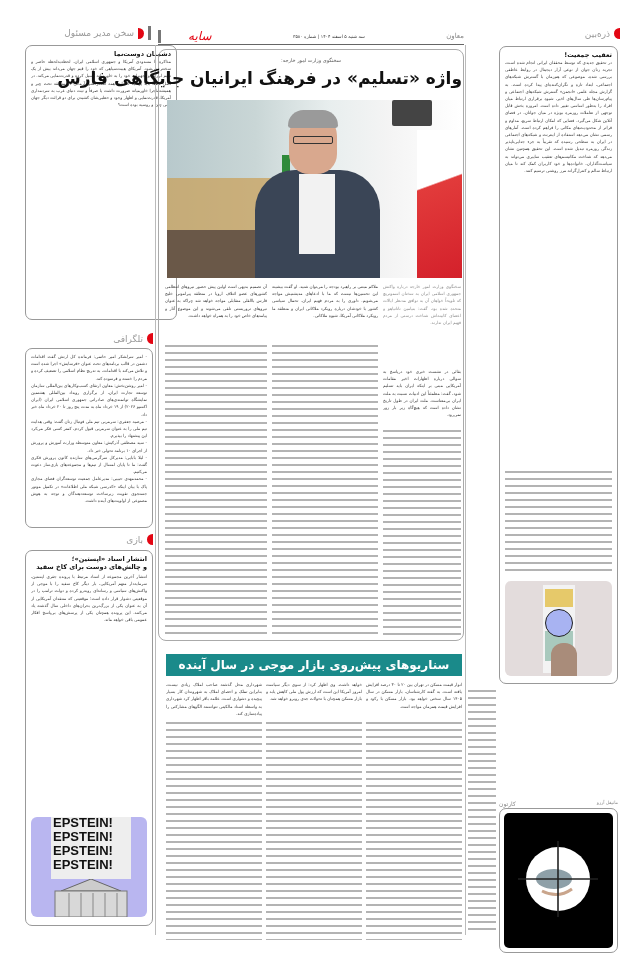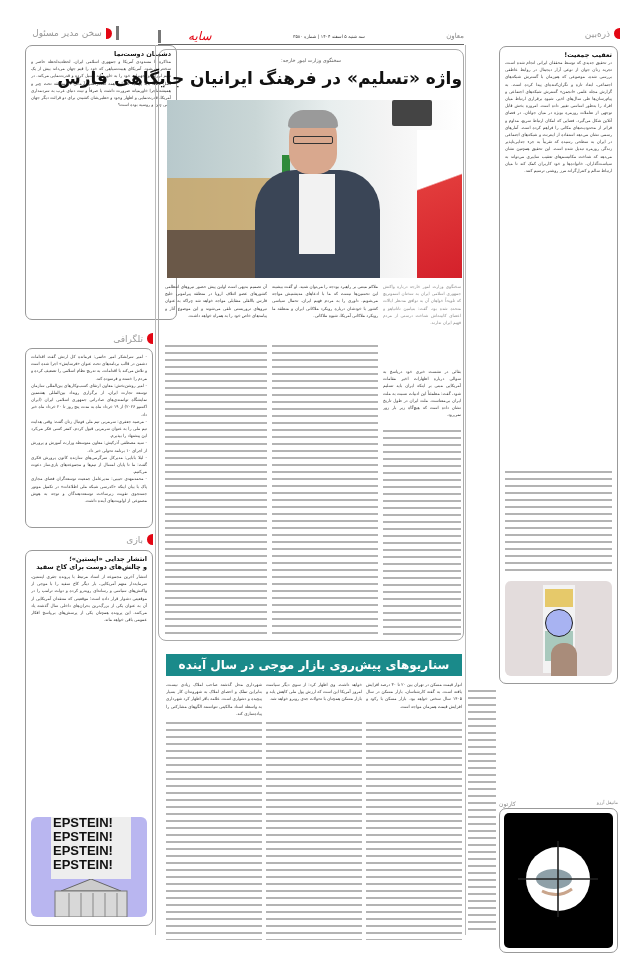--- a/index.html
+++ b/index.html
@@ -11,21 +11,21 @@
   .red-tab { width: 6px; height: 11px; background: #e30613; border-radius: 0 6px 6px 0; }
   .bar { width: 3px; height: 14px; background: #777; }
   .h-title { font-size: 6.5px; font-weight: bold; color: #111; }
   .rule { height: 1px; background: #666; }
   .fake-lines { background: repeating-linear-gradient(to bottom, #9a9a9a 0, #9a9a9a 1.6px, transparent 1.6px, transparent 7px); opacity: .75; }
 </style>
 </head>
 <body>
 
 <div class="abs" style="left:0;top:26px;width:155px;">
-  <div class="sec-head" style="justify-content:center;padding-right:4px;direction:rtl;">
+  <div class="sec-head" style="justify-content:flex-start;padding-right:4px;direction:rtl;">
     <span class="bar"></span>
     <span class="red-tab"></span>
     <span>سخن مدیر مسئول</span>
   </div>
 </div>
 
 <div class="abs" style="left:158px;top:28px;width:306px;height:16px;display:flex;align-items:center;justify-content:space-between;">
   <span style="font-size:7px;color:#888;">معاون</span>
   <span style="font-size:4.5px;color:#333;">سه شنبه ۵ اسفند ۱۴۰۴ | شماره ۳۵۸۰</span>
   <span style="display:flex;align-items:center;gap:3px;">
@@ -62,21 +62,21 @@
 - محمدمهدی حبیبی: مدیرعامل جمعیت توسعه‌گران فضای مجازی پاک با بیان اینکه «کدرسی شبکه ملی اطلاعات» در تکمیل موتور جستجوی تقویت زیرساخت توسعه‌دهندگان و توجه به هوش مصنوعی از اولویت‌های آینده داشت.</div>
 </div>
 
 <div class="abs" style="left:85px;top:534px;width:68px;">
   <div class="sec-head">
       <span class="red-tab" style="border-radius:6px 0 0 6px;"></span>
       <span>بازی</span>
     </div>
 </div>
 <div class="abs box" style="left:25px;top:550px;width:128px;height:376px;padding:4px 5px;">
-  <div class="h-title">انتشار جدایی «اپستین»؛</div>
+  <div class="h-title">انتشار اسناد «اپستین»؛</div>
   <div class="h-title" style="margin-bottom:2px;">و چالش‌های دوست برای کاخ سفید</div>
   <div class="txt" style="height:238px;">انتشار آخرین مجموعه از اسناد مرتبط با پرونده جفری اپستین، سرمایه‌دار متهم آمریکایی، بار دیگر کاخ سفید را با موجی از واکنش‌های سیاسی و رسانه‌ای روبه‌رو کرده و دولت ترامپ را در موقعیتی دشوار قرار داده است؛ موقعیتی که منتقدان آمریکایی از آن به عنوان یکی از بزرگ‌ترین بحران‌های داخلی سال گذشته یاد می‌کنند. این پرونده همچنان یکی از پرسش‌های بی‌پاسخ افکار عمومی باقی خواهد ماند.</div>
   <div style="margin-top:6px;height:100px;background:#b9b6f0;border-radius:6px;position:relative;overflow:hidden;direction:ltr;">
     <div style="position:absolute;left:20px;top:0;width:80px;height:62px;background:#eee;"></div>
     <div style="position:absolute;left:22px;top:-2px;font:bold 13px 'Liberation Sans',sans-serif;color:#111;">EPSTEIN!</div>
     <div style="position:absolute;left:22px;top:12px;font:bold 13px 'Liberation Sans',sans-serif;color:#111;">EPSTEIN!</div>
     <div style="position:absolute;left:22px;top:26px;font:bold 13px 'Liberation Sans',sans-serif;color:#111;">EPSTEIN!</div>
     <div style="position:absolute;left:22px;top:40px;font:bold 13px 'Liberation Sans',sans-serif;color:#111;">EPSTEIN!</div>
     <div style="position:absolute;left:10px;bottom:0;width:100px;height:38px;">
       <svg width="100" height="38" viewBox="0 0 100 38">

